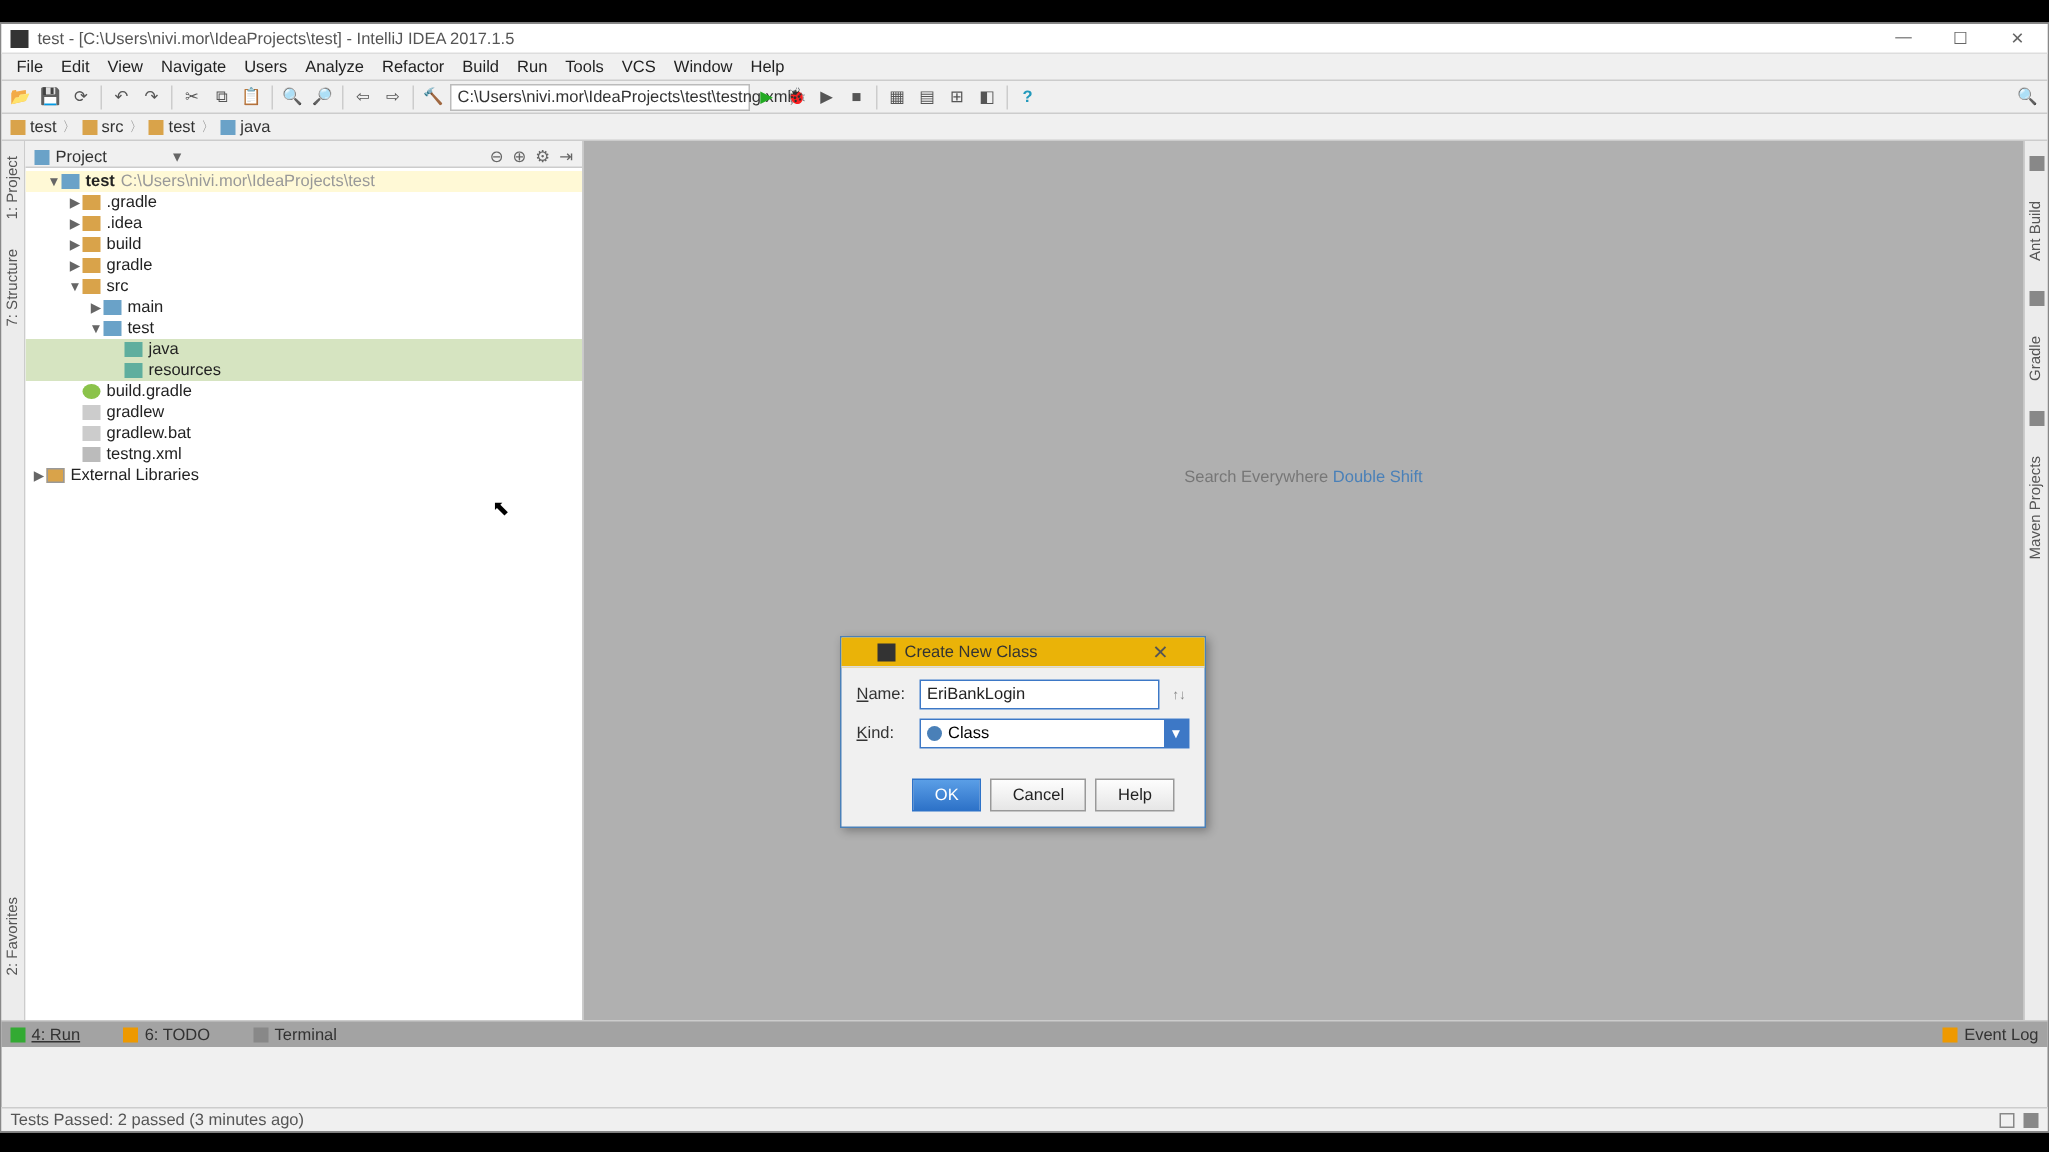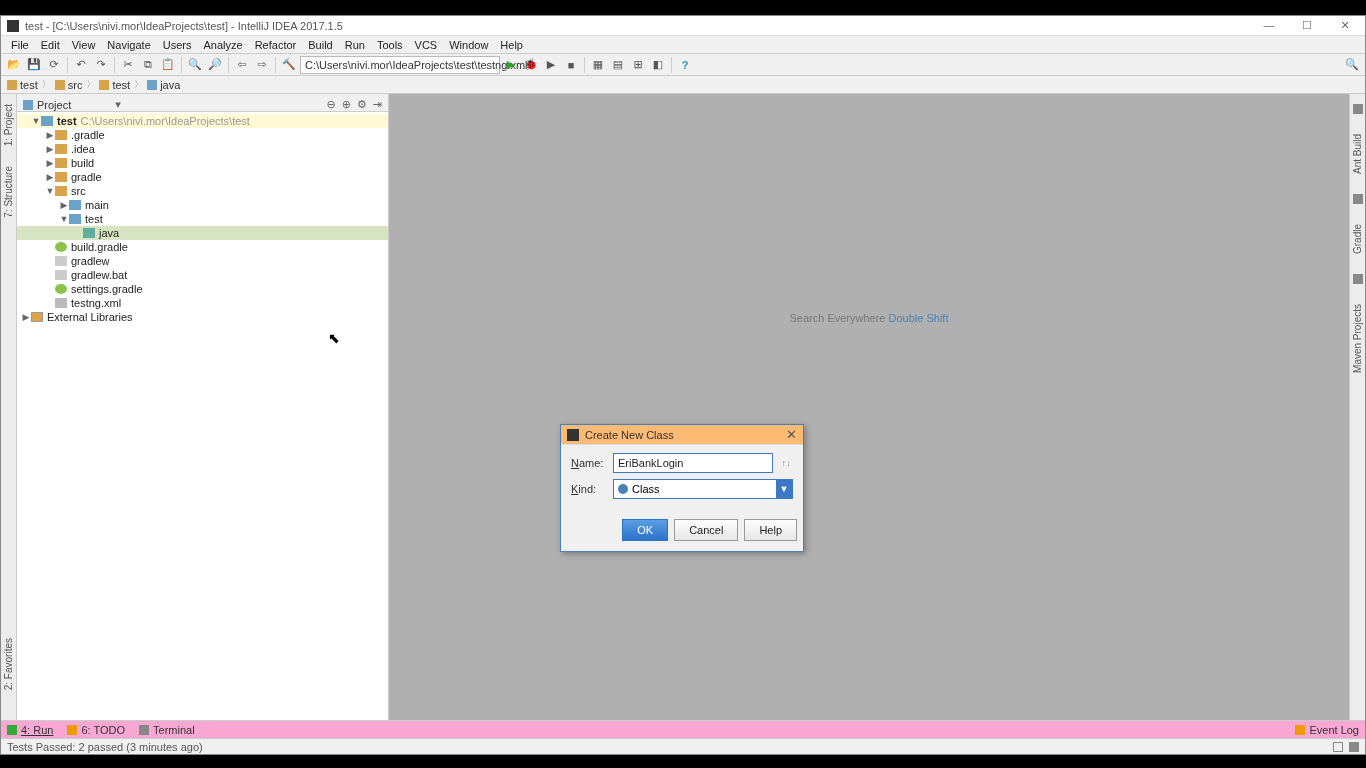--- a/index.html
+++ b/index.html
@@ -52,48 +52,48 @@
 .file-x { background: #bbb; }
 .lib { background: #d9a34a; border:1px solid #999; }
 .node .label-path { color: #999; margin-left: 4px; }
 .indent1 { padding-left: 14px; }
 .indent2 { padding-left: 28px; }
 .indent3 { padding-left: 42px; }
 .indent4 { padding-left: 56px; }
 .editor { flex: 1; background: #b0b0b0; position: relative; }
 .hints { position: absolute; top: 210px; left: 0; right: 0; text-align: center; color: #777; font-size: 12px; line-height: 28px; }
 .hints .kb { color: #4a80b8; }
-.bottombar { height: 18px; background: #f9a8d4; border-top: 1px solid #ccc; display: flex; align-items: center; padding: 0 6px; gap: 14px; }
+.bottombar { height: 18px; background: #a3a3a3; border-top: 1px solid #ccc; display: flex; align-items: center; padding: 0 6px; gap: 29px; }
 .bottombar .bitem { display: flex; align-items: center; gap: 4px; color: #333; cursor: default; }
 .bottombar .bspacer { flex: 1; }
-.statusbar { height: 16px; background: #f0f0f0; border-top: 1px solid #ccc; display: flex; align-items: center; padding: 0 6px; color: #555; font-size: 10px; }
+.statusbar { height: 16px; background: #f0f0f0; border-top: 1px solid #ccc; display: flex; align-items: center; padding: 0 6px; color: #555; font-size: 10px; margin-top: 40px; }
 .statusbar .sspacer { flex: 1; }
 .lockicon { width:10px; height:10px; border:1px solid #888; }
 .smicon { width:10px; height:10px; }
 .green { background:#3a3; }
 .gray { background:#888; }
 .orange { background:#e90; }
 .blue { background:#48d; }
 
 .modaldim { position: absolute; inset: 0; }
 .dialog { position: absolute; left: 559px; top: 330px; width: 244px; background: #f0f0f0; border: 1px solid #4a80b8; box-shadow: 2px 2px 6px rgba(0,0,0,.3); }
-.dlg-title { height: 20px; background: #fdba74; border-bottom: 1px solid #ddd; display: flex; align-items: center; padding: 0 6px; color: #333; }
+.dlg-title { height: 20px; background: #eab308; border-bottom: 1px solid #ddd; display: flex; align-items: center; padding: 0 24px; color: #333; }
 .dlg-title .dicon { width:12px; height:12px; background:#333; margin-right:6px; }
 .dlg-title .dspacer { flex: 1; }
 .dlg-title .dclose { cursor: default; color: #555; font-size: 13px; }
 .dlg-body { padding: 8px 10px; }
 .dlg-row { display: flex; align-items: center; margin-bottom: 6px; gap: 6px; }
 .dlg-label { width: 36px; color: #333; }
 .dlg-label u { text-decoration: underline; }
 .dlg-input { flex: 1; height: 20px; border: 1px solid #3d78c6; background: #fff; padding: 0 4px; color: #222; outline: none; }
 .dlg-arrows { width: 14px; color: #888; font-size: 9px; text-align: center; }
 .dlg-select { flex: 1; height: 20px; border: 1px solid #3d78c6; background: #fff; display: flex; align-items: center; padding: 0 4px; position: relative; }
 .dlg-select .selicon { width:10px; height:10px; background:#4a80b8; border-radius:50%; margin-right:4px; }
 .dlg-select .selarrow { position: absolute; right: 0; top: 0; width: 16px; height: 100%; background: #3d78c6; color: #fff; display: flex; align-items: center; justify-content: center; font-size: 9px; }
-.dlg-btns { display: flex; justify-content: flex-end; gap: 6px; padding: 6px 6px 10px; }
+.dlg-btns { display: flex; justify-content: flex-end; gap: 6px; padding: 6px 20px 10px; }
 .btn { height: 22px; padding: 0 14px; border: 1px solid #999; background: linear-gradient(#fdfdfd,#e6e6e6); color: #222; cursor: default; }
 .btn.primary { background: linear-gradient(#5a9ee6,#2d72c8); border-color: #2d72c8; color: #fff; }
 .cursor-arrow { position: absolute; left: 327px; top: 236px; font-size: 14px; color: #000; pointer-events: none; }
 </style>
 </head>
 <body>
 
 <div class="window">
 
   <div class="titlebar">
@@ -248,39 +248,39 @@
         <div class="node indent3">
             <span class="arrow">▼</span>
             <div class="nicon folder-blue"></div>
             <span>test</span>
           </div>
         <div class="node sel indent4">
             <span class="arrow blank">▶</span>
             <div class="nicon folder-teal"></div>
             <span>java</span>
           </div>
+        <div class="node sel indent4">
+            <span class="arrow blank">▶</span>
+            <div class="nicon folder-teal"></div>
+            <span>resources</span>
+          </div>
         <div class="node indent2">
             <span class="arrow blank">▶</span>
             <div class="nicon file-g"></div>
             <span>build.gradle</span>
           </div>
         <div class="node indent2">
             <span class="arrow blank">▶</span>
             <div class="nicon file"></div>
             <span>gradlew</span>
           </div>
         <div class="node indent2">
             <span class="arrow blank">▶</span>
             <div class="nicon file"></div>
             <span>gradlew.bat</span>
-          </div>
-        <div class="node indent2">
-            <span class="arrow blank">▶</span>
-            <div class="nicon file-g"></div>
-            <span>settings.gradle</span>
           </div>
         <div class="node indent2">
             <span class="arrow blank">▶</span>
             <div class="nicon file-x"></div>
             <span>testng.xml</span>
           </div>
         <div class="node" style="padding-left:4px">
             <span class="arrow">▶</span>
             <div class="nicon lib"></div>
             <span>External Libraries</span>

